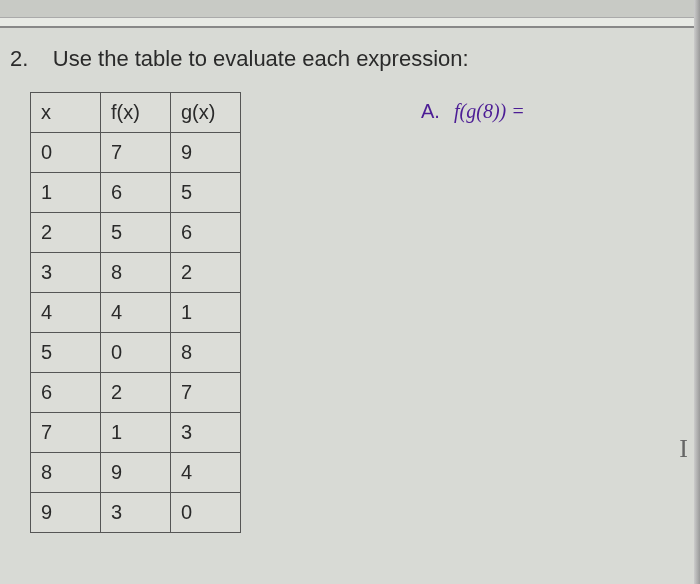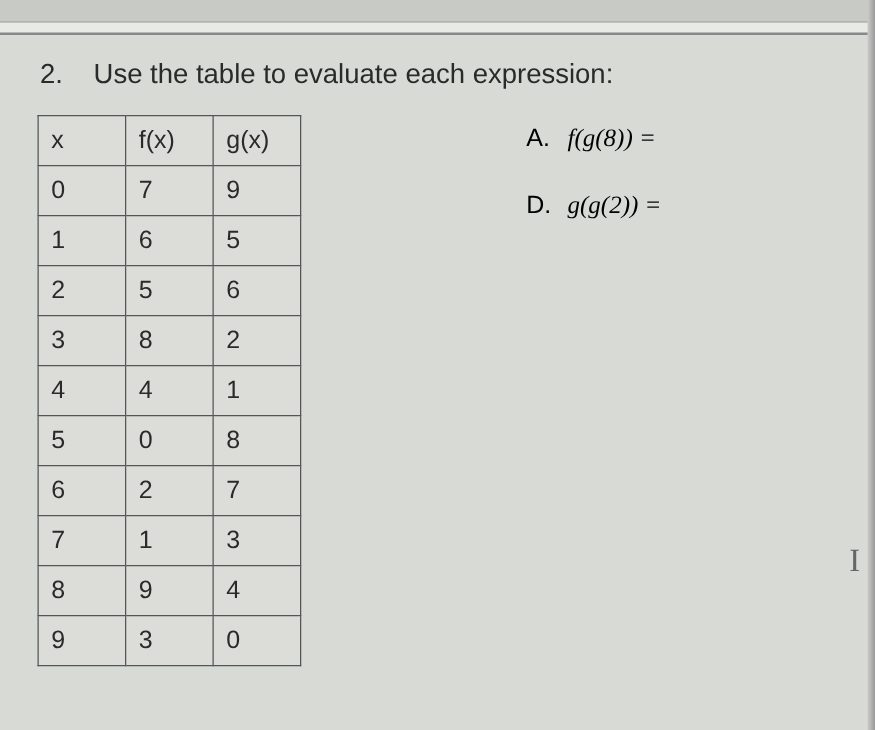--- a/index.html
+++ b/index.html
@@ -23,21 +23,20 @@
     }
     .top-inner {
       height: 18px;
       background: #c8cac5;
       border-bottom: 1px solid #aaa;
     }
     .question-header {
       padding: 18px 10px 20px 10px;
       font-size: 22px;
       color: #2a2a2a;
-      margin-left: 22px;
     }
     .content-area {
       display: flex;
       padding: 0 0 0 30px;
     }
     .table-wrap {
       flex: 0 0 auto;
     }
     table {
       border-collapse: collapse;
@@ -57,21 +56,21 @@
       font-weight: normal;
     }
     .questions {
       flex: 1;
       padding-left: 180px;
       padding-top: 8px;
     }
     .q-item {
       margin-bottom: 30px;
       font-size: 20px;
-      color: #000000;
+      color: #4c1d95;
       font-family: 'Times New Roman', serif;
     }
     .q-label {
       display: inline-block;
       width: 28px;
       font-family: Arial, sans-serif;
     }
     .cursor-mark {
       position: absolute;
       right: 12px;
@@ -163,21 +162,17 @@
       </tr>
     </tbody>
       </table>
   </div>
 
   <div class="questions">
     <div class="q-item">
       <span class="q-label">A.</span>
       <span style="font-style:italic">f(g(8)) =</span>
     </div>
-    <div class="q-item">
-      <span class="q-label">D.</span>
-      <span style="font-style:italic">g(g(2)) =</span>
-    </div>
   </div>
 </div>
 
 <div class="cursor-mark">I</div>
 <div class="right-edge"></div>
 
 </body></html>

